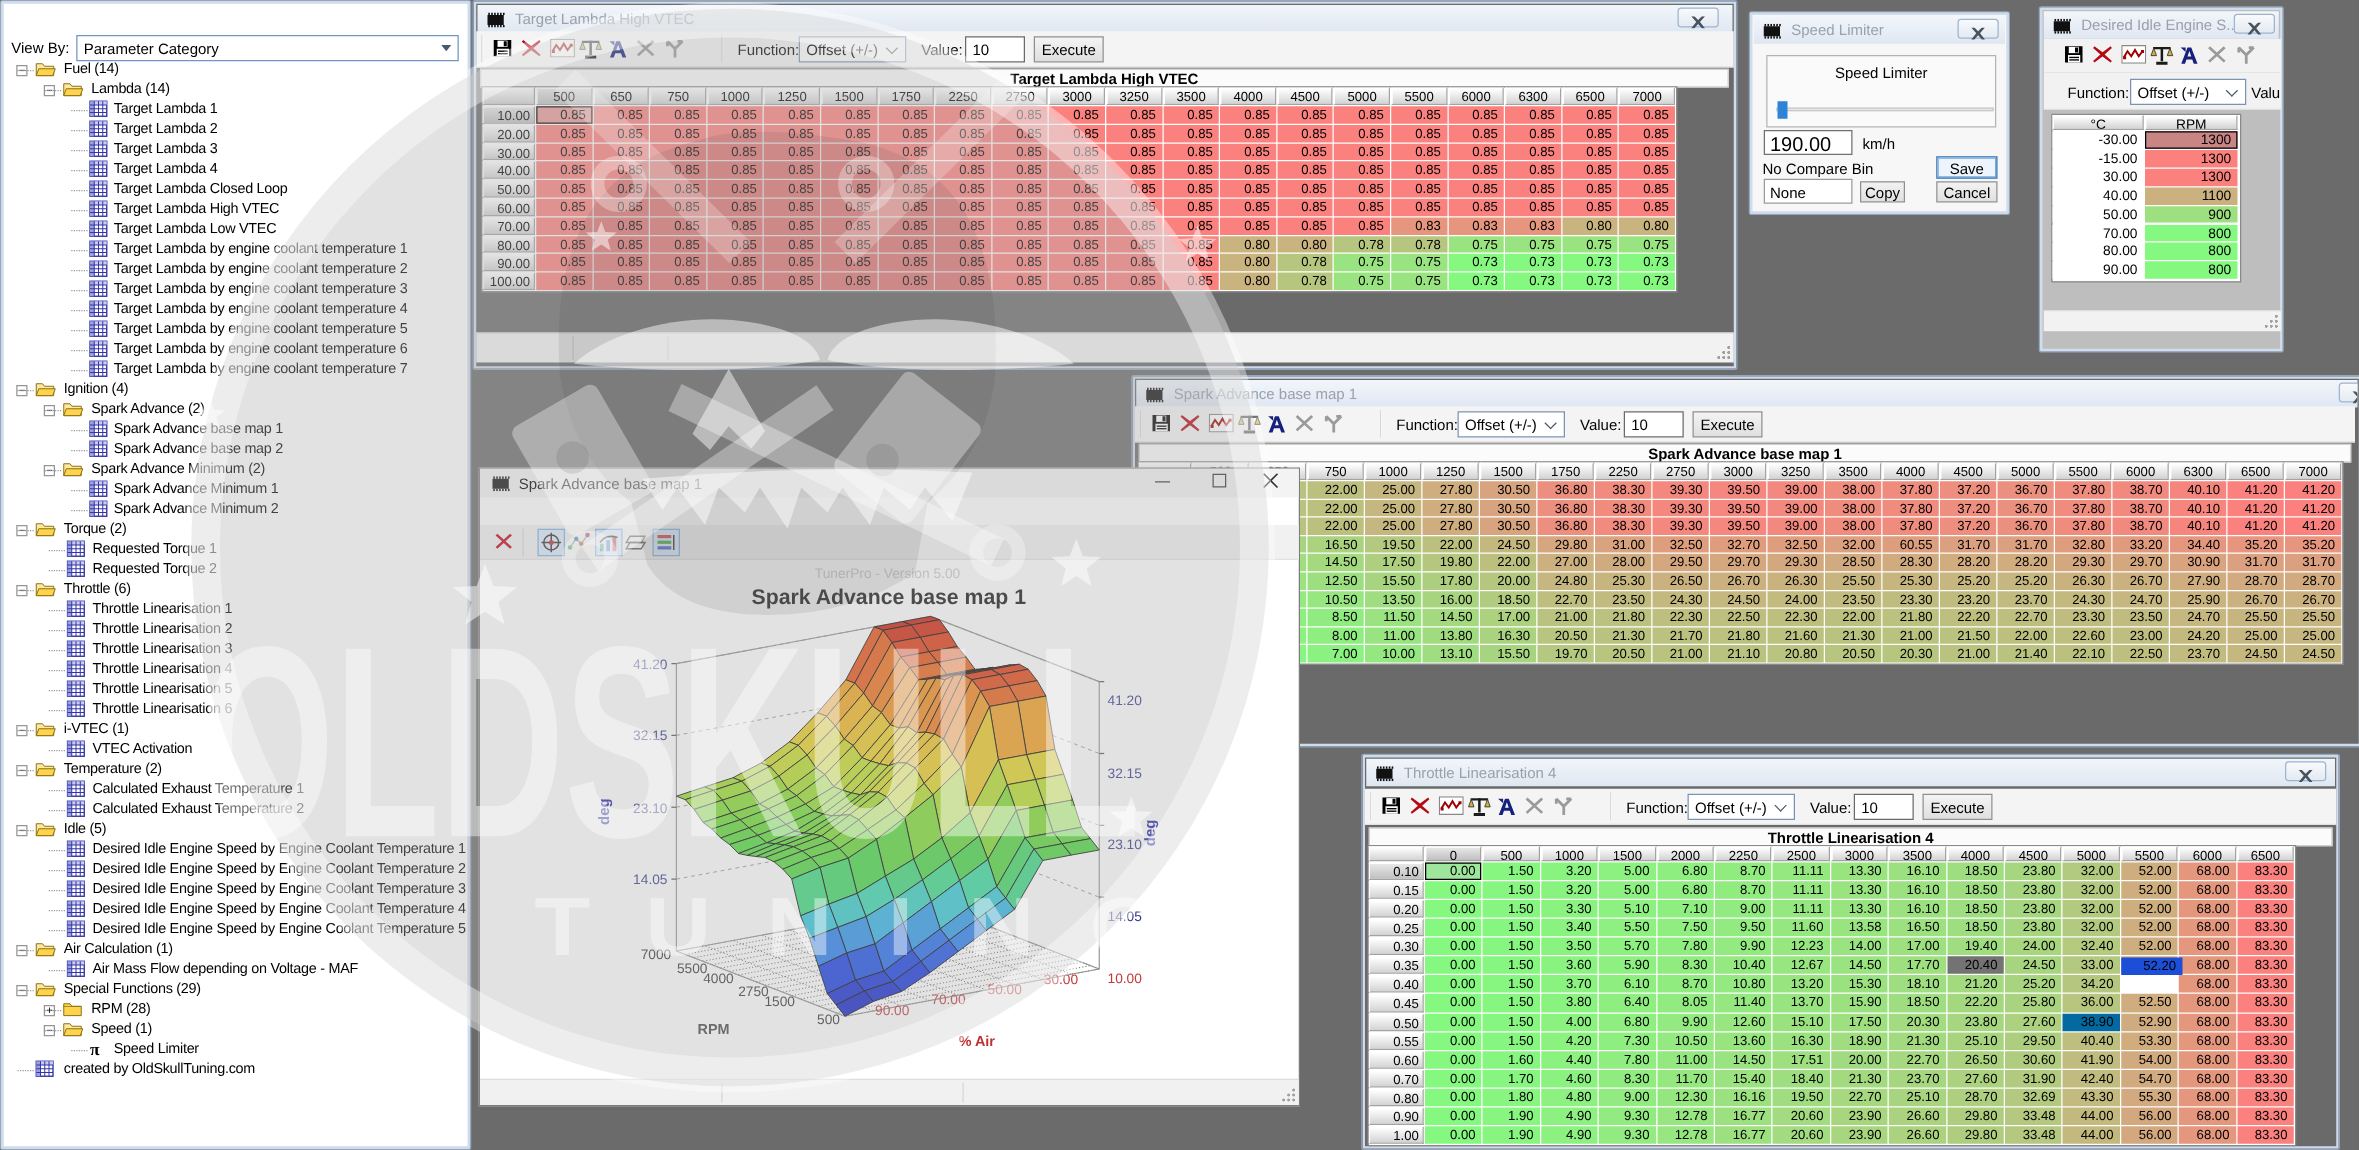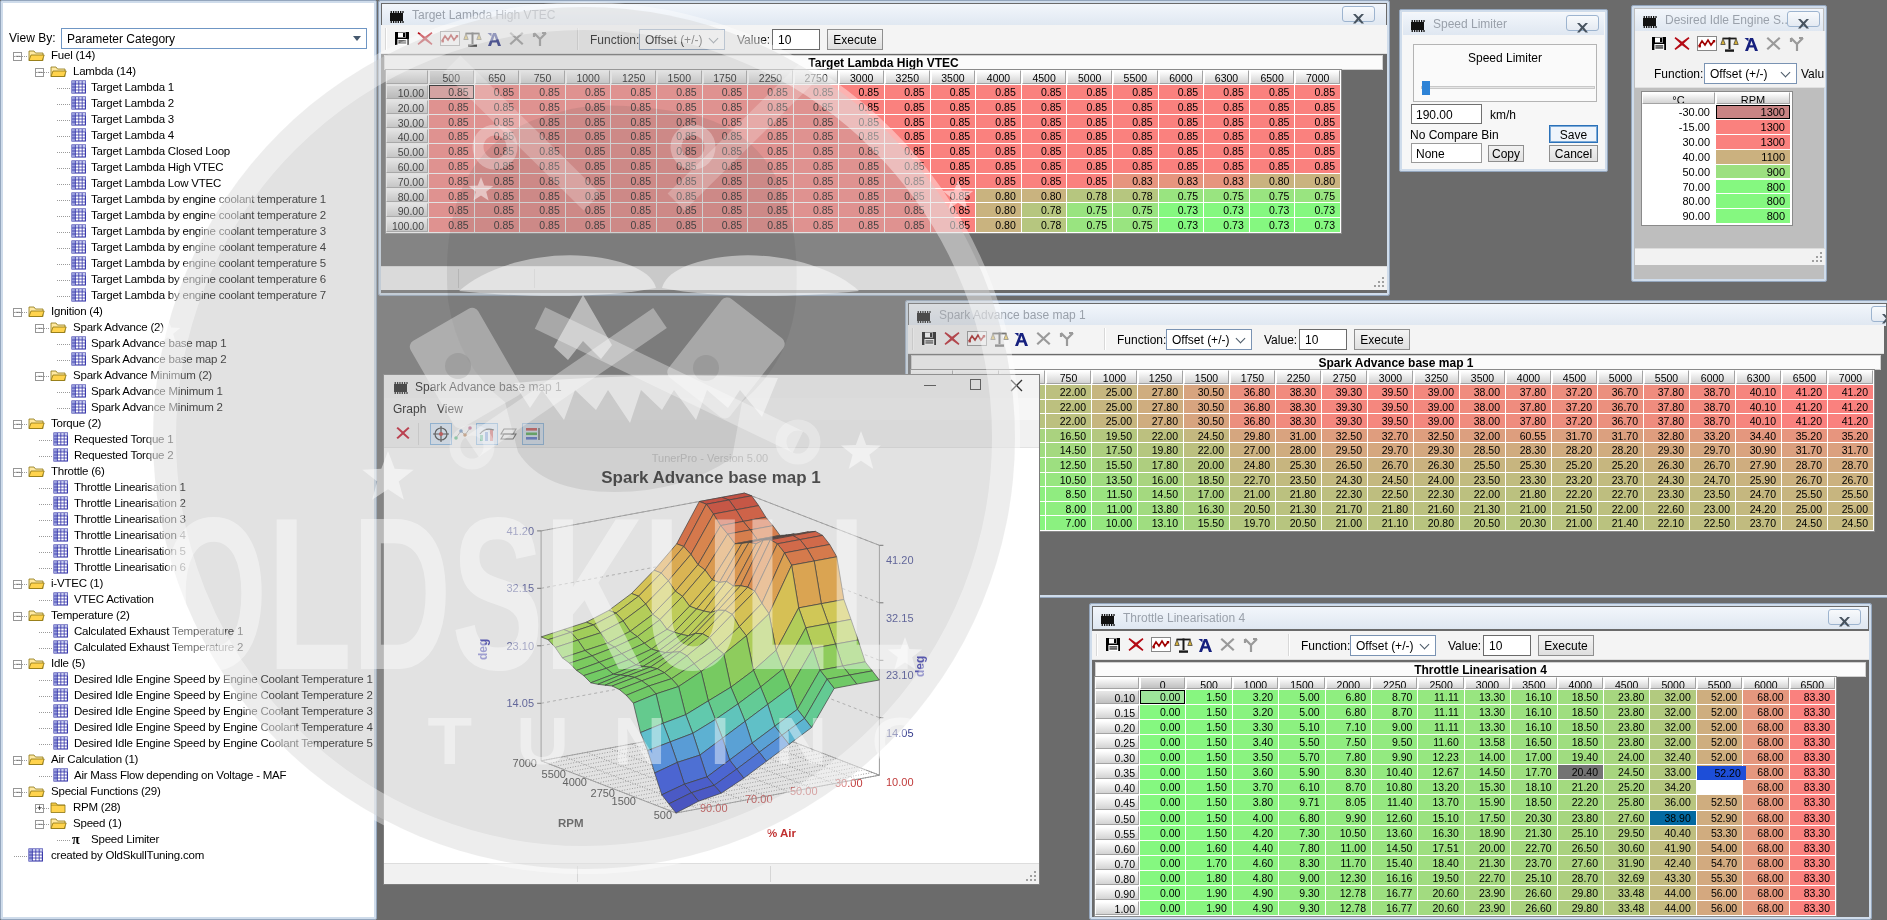--- a/index.html
+++ b/index.html
@@ -1342,21 +1342,21 @@
     <div class="gc" style="left:462.59999999999997px;top:103.42px;width:45.4px;height:14.07px;background:rgb(163,218,127)">21.20</div>
     <div class="gc" style="left:509.0px;top:103.42px;width:45.4px;height:14.07px;background:rgb(168,212,127)">25.20</div>
     <div class="gc" style="left:555.4px;top:103.42px;width:45.4px;height:14.07px;background:rgb(181,199,127)">34.20</div>
     <div class="gc" style="left:601.8px;top:89px;width:49px;height:14.07px;background:#1d4ed8">52.20</div>
     <div class="gc" style="left:648.1999999999999px;top:103.42px;width:45.4px;height:14.07px;background:rgb(229,151,126)">68.00</div>
     <div class="gc" style="left:694.6px;top:103.42px;width:45.4px;height:14.07px;background:rgb(250,129,126)">83.30</div>
     <div class="gh gr" style="left:0;top:118.49000000000001px;width:44px;height:14.07px">0.45</div>
     <div class="gc" style="left:45.0px;top:118.49000000000001px;width:45.4px;height:14.07px;background:rgb(133,248,128)">0.00</div>
     <div class="gc" style="left:91.4px;top:118.49000000000001px;width:45.4px;height:14.07px;background:rgb(135,246,128)">1.50</div>
     <div class="gc" style="left:137.8px;top:118.49000000000001px;width:45.4px;height:14.07px;background:rgb(138,243,128)">3.80</div>
-    <div class="gc" style="left:184.2px;top:118.49000000000001px;width:45.4px;height:14.07px;background:rgb(142,239,128)">9.71</div>
+    <div class="gc" style="left:184.2px;top:118.49000000000001px;width:45.4px;height:14.07px;background:rgb(142,239,128)">6.40</div>
     <div class="gc" style="left:230.6px;top:118.49000000000001px;width:45.4px;height:14.07px;background:rgb(146,235,128)">8.05</div>
     <div class="gc" style="left:277.0px;top:118.49000000000001px;width:45.4px;height:14.07px;background:rgb(149,232,128)">11.40</div>
     <div class="gc" style="left:323.4px;top:118.49000000000001px;width:45.4px;height:14.07px;background:rgb(152,228,128)">13.70</div>
     <div class="gc" style="left:369.8px;top:118.49000000000001px;width:45.4px;height:14.07px;background:rgb(155,225,128)">15.90</div>
     <div class="gc" style="left:416.2px;top:118.49000000000001px;width:45.4px;height:14.07px;background:rgb(159,222,128)">18.50</div>
     <div class="gc" style="left:462.59999999999997px;top:118.49000000000001px;width:45.4px;height:14.07px;background:rgb(164,216,127)">22.20</div>
     <div class="gc" style="left:509.0px;top:118.49000000000001px;width:45.4px;height:14.07px;background:rgb(169,211,127)">25.80</div>
     <div class="gc" style="left:555.4px;top:118.49000000000001px;width:45.4px;height:14.07px;background:rgb(184,197,127)">36.00</div>
     <div class="gc" style="left:601.8px;top:118.49000000000001px;width:45.4px;height:14.07px;background:rgb(207,173,127)">52.50</div>
     <div class="gc" style="left:648.1999999999999px;top:118.49000000000001px;width:45.4px;height:14.07px;background:rgb(229,151,126)">68.00</div>
@@ -1496,21 +1496,21 @@
       <span class="cttl">Speed Limiter</span>
       <span class="cclose" style="left:163px"><svg width="13" height="10" viewBox="0 0 13 10">
           <path d="M1 0 L3.5 0 L6.5 3 L9.5 0 L12 0 L8 4.5 L12 9.5 L9.5 9.5 L6.5 6.2 L3.5 9.5 L1 9.5 L5 4.5 Z" fill="#47535f"></path>
         </svg></span>
     </div>
 <div style="position:absolute;left:13px;top:34px;width:184px;height:58px;border:1px solid #b4b4b4;background:#fafafa">
       <div style="position:absolute;left:0;right:0;top:6px;text-align:center;font-size:12px">Speed Limiter</div>
     </div>
 <div style="position:absolute;left:21px;top:76px;width:174px;height:3px;background:#e6e6e6;border:1px solid #c8c8c8"></div>
 <div style="position:absolute;left:22px;top:71px;width:8px;height:14px;background:#2e83d6"></div>
-<div style="position:absolute;left:11px;top:94px;width:71px;height:20px;background:#fff;border:1px solid #707070;font-size:12px;padding:3px 0 0 4px">190.00</div>
+<div style="position:absolute;left:11px;top:94px;width:71px;height:20px;background:#fff;border:1px solid #707070;font-size:16px;padding:3px 0 0 4px">190.00</div>
 <div style="position:absolute;left:90px;top:98px;font-size:12px">km/h</div>
 <div style="position:absolute;left:10px;top:118px;font-size:12px">No Compare Bin</div>
 <div style="position:absolute;left:11px;top:133px;width:71px;height:20px;background:#fff;border:1px solid #9a9a9a;font-size:12px;padding:3px 0 0 4px">None</div>
 <div style="position:absolute;left:88px;top:135px;width:36px;height:17px;background:linear-gradient(#f2f2f2,#e0e0e0);border:1px solid #8f8f8f;font-size:12px;text-align:center;padding-top:1px">Copy</div>
 <div style="position:absolute;left:149px;top:115px;width:49px;height:18px;background:#eef4fb;border:1px solid #2b71b8;box-shadow:0 0 0 1px #7aa9d8 inset;font-size:12px;text-align:center;padding-top:2px">Save</div>
 <div style="position:absolute;left:149px;top:135px;width:49px;height:17px;background:linear-gradient(#f2f2f2,#e0e0e0);border:1px solid #8f8f8f;font-size:12px;text-align:center;padding-top:1px">Cancel</div>
 </div>
 <div class="win" style="left:1631px;top:5px;width:196px;height:277px;background:#bebebe">
 <div class="ctbar">
       <span class="chip"><svg width="17" height="12" viewBox="0 0 17 12">
@@ -1616,24 +1616,20 @@
           <rect x="12.0" y="10" width="1.3" height="2" fill="#111"></rect>
           <rect x="14.35" y="0" width="1.3" height="2" fill="#111"></rect>
           <rect x="14.35" y="10" width="1.3" height="2" fill="#111"></rect>
         </svg></span>
       <span style="position:absolute;left:31px;top:5px;font-size:12px;color:#000">Spark Advance base map 1</span>
       <span style="position:absolute;left:540px;top:10px;width:12px;height:1.4px;background:#333"></span>
       <span style="position:absolute;left:586px;top:4px;width:11px;height:11px;border:1.4px solid #333"></span>
       <span style="position:absolute;left:626px;top:3px"><svg width="13" height="13" viewBox="0 0 13 13">
           <path d="M1 1 L12 12 M12 1 L1 12" stroke="#333" stroke-width="1.3"></path>
         </svg></span>
-    </div>
-    <div style="position:absolute;left:0;top:23px;width:100%;height:22px;background:#f6f6f6;font-size:12px">
-      <span style="position:absolute;left:9px;top:4px">Graph</span>
-      <span style="position:absolute;left:53px;top:4px">View</span>
     </div>
     <div style="position:absolute;left:0;top:45px;width:100%;height:28px;background:#f1f1f1;border-bottom:1px solid #e2e2e2">
       <span style="position:absolute;left:12px;top:6px"><svg width="14" height="14" viewBox="0 0 15 15">
           <path d="M2 1 L7.5 6 L13 1 L14.5 2.5 L9 7.5 L14.5 12.5 L13 14 L7.5 9 L2 14 L0.5 12.5 L6 7.5 L0.5 2.5 Z" fill="#c00018"></path>
         </svg></span>
       <span style="position:absolute;left:34px;top:3px;height:22px;width:1px;background:#d5d5d5"></span>
       <span style="position:absolute;left:46px;top:3px;width:22px;height:22px;background:#dcebfa;border:1px solid #7fb2e0"></span>
       <svg style="position:absolute;left:49px;top:6px" width="16" height="16" viewBox="0 0 16 16">
         <circle cx="8" cy="8" r="6" fill="none" stroke="#333" stroke-width="1.2"></circle>
         <path d="M8 0 L8 16 M0 8 L16 8" stroke="#333" stroke-width="1.2"></path>

